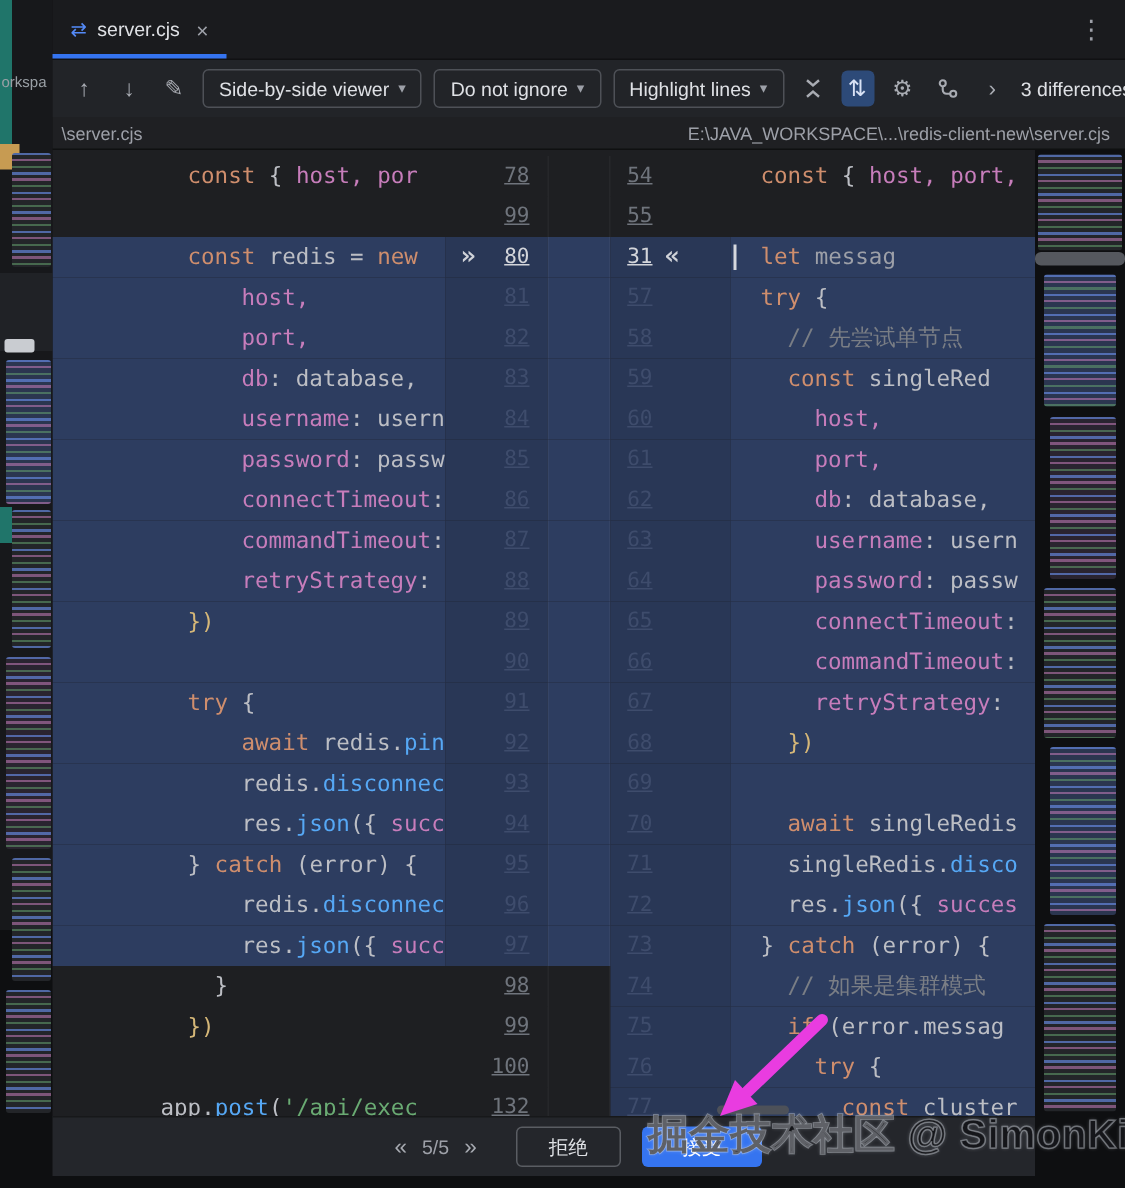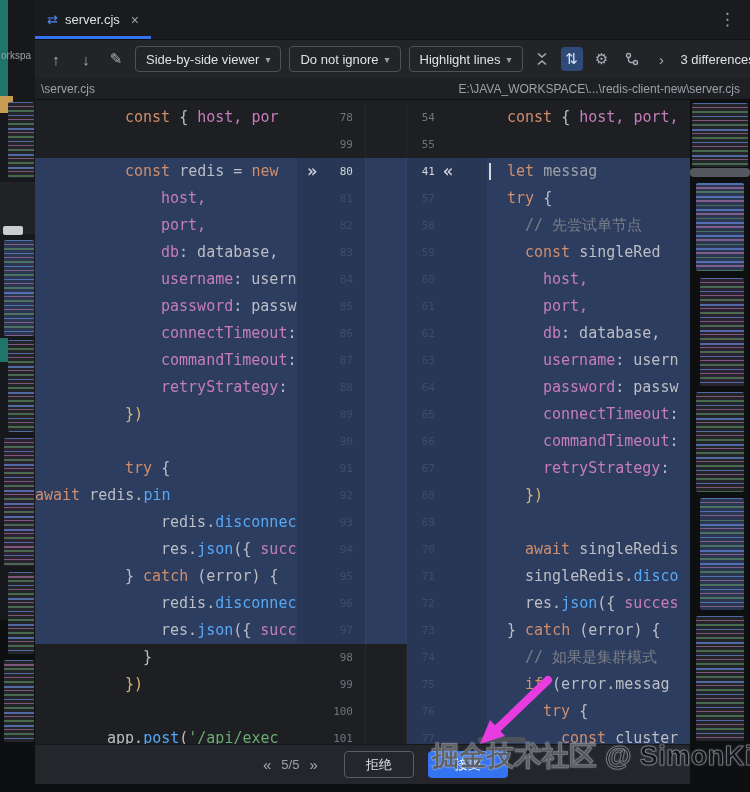--- a/index.html
+++ b/index.html
@@ -48,21 +48,21 @@
     font-family:"DejaVu Sans Mono","Liberation Mono",monospace; font-size:15px; }
   .row { display:flex; height:27px; line-height:27px; }
   .c-lcode { width:262px; overflow:hidden; white-space:pre; }
   .c-lgut { width:68px; display:flex; justify-content:space-between; align-items:center; padding:0 12px 0 10px; }
   .c-mid { width:42px; border-left:1px solid rgba(255,255,255,0.04); border-right:1px solid rgba(255,255,255,0.04); }
   .c-rgut { width:80px; display:flex; align-items:center; }
   .c-rcode { flex:1; overflow:hidden; white-space:pre; position:relative; }
   .chg { background:#2d3d60; }
   .chg-gut { background:#293756; }
   .chg-mid { background:#2d3d60; }
-  .ln { font-size:11px; color:rgba(173,186,222,0.16); }
+  .ln { font-size:14px; color:rgba(173,186,222,0.16);text-decoration:underline; }
   .ln.vis { color:#6f747c; }
   .ln.cur { color:#d3d5da; }
   .c-rgut .ln { width:28px; text-align:right; }
   .c-rgut .mk { margin-left:8px; }
   .mk { font-size:17px; font-weight:bold; color:#cfd2d8; cursor:pointer; }
   .caret-bar { position:absolute; left:2px; top:5px; width:2px; height:17px; background:#d6d8dd; }
 
   .tk-k { color:#cf8e6d; }
   .tk-t { color:#bcbec4; }
   .tk-p { color:#c77dbb; }
@@ -197,21 +197,21 @@
           <div class="c-rcode" style="padding-left: 2px;"></div>
         </div>
         <div class="row">
           <div class="c-lcode chg" style="padding-left: 90px;"><span class="tk-k">const </span><span class="tk-t">redis = </span><span class="tk-k">new</span></div>
           <div class="c-lgut chg-gut">
             <span class="mk">»</span>
             <span class="ln vis cur">80</span>
           </div>
           <div class="c-mid chg-mid"></div>
           <div class="c-rgut chg-gut">
-            <span class="ln vis cur">41</span>
+            <span class="ln vis cur">31</span>
             <span class="mk">«</span>
           </div>
           <div class="c-rcode chg" style="padding-left: 20px;"><span class="tk-k">let </span><span class="tk-d">messag</span><span class="caret-bar"></span></div>
         </div>
         <div class="row">
           <div class="c-lcode chg" style="padding-left: 126px;"><span class="tk-p">host,</span></div>
           <div class="c-lgut chg-gut">
             <span class="mk"></span>
             <span class="ln">81</span>
           </div>
@@ -346,21 +346,21 @@
             <span class="ln">91</span>
           </div>
           <div class="c-mid chg-mid"></div>
           <div class="c-rgut chg-gut">
             <span class="ln">67</span>
             <span class="mk"></span>
           </div>
           <div class="c-rcode chg" style="padding-left: 56px;"><span class="tk-p">retryStrategy</span><span class="tk-t">:</span></div>
         </div>
         <div class="row">
-          <div class="c-lcode chg" style=""><span class="tk-k">await </span><span class="tk-t">redis.</span><span class="tk-f">pin</span></div>
+          <div class="c-lcode chg" style="padding-left: 126px;"><span class="tk-k">await </span><span class="tk-t">redis.</span><span class="tk-f">pin</span></div>
           <div class="c-lgut chg-gut">
             <span class="mk"></span>
             <span class="ln">92</span>
           </div>
           <div class="c-mid chg-mid"></div>
           <div class="c-rgut chg-gut">
             <span class="ln">68</span>
             <span class="mk"></span>
           </div>
           <div class="c-rcode chg" style="padding-left: 38px;"><span class="tk-g">})</span></div>
@@ -466,21 +466,21 @@
           <div class="c-rgut chg-gut">
             <span class="ln">76</span>
             <span class="mk"></span>
           </div>
           <div class="c-rcode chg" style="padding-left: 56px;"><span class="tk-k">try </span><span class="tk-t">{</span></div>
         </div>
         <div class="row">
           <div class="c-lcode" style="padding-left: 72px;"><span class="tk-t">app.</span><span class="tk-f">post</span><span class="tk-t">(</span><span class="tk-s">'/api/exec</span></div>
           <div class="c-lgut">
             <span class="mk"></span>
-            <span class="ln vis">101</span>
+            <span class="ln vis">132</span>
           </div>
           <div class="c-mid"></div>
           <div class="c-rgut chg-gut">
             <span class="ln">77</span>
             <span class="mk"></span>
           </div>
           <div class="c-rcode chg" style="padding-left: 74px;"><span class="tk-k">const </span><span class="tk-t">cluster</span></div>
         </div>
       </div>
 

